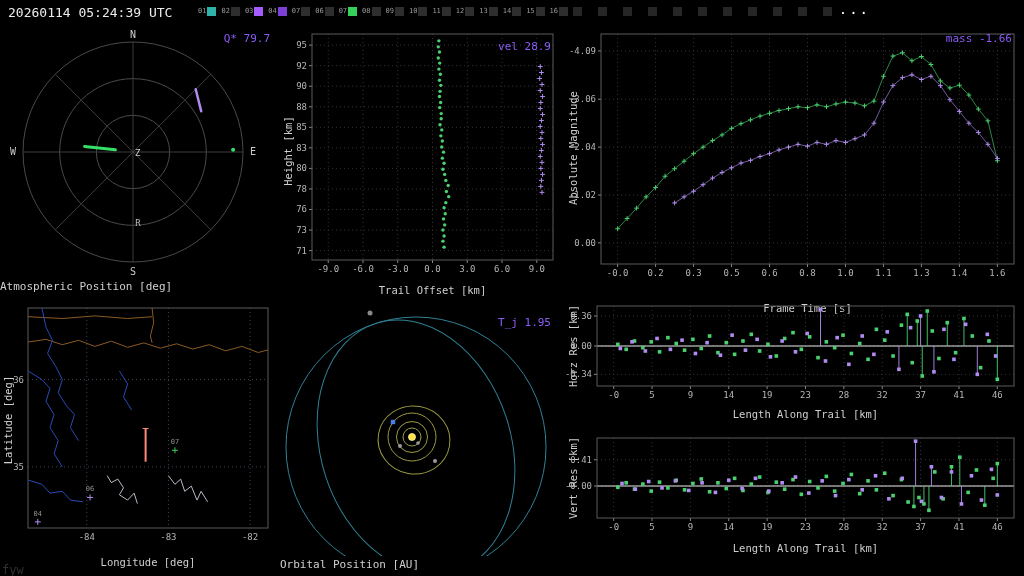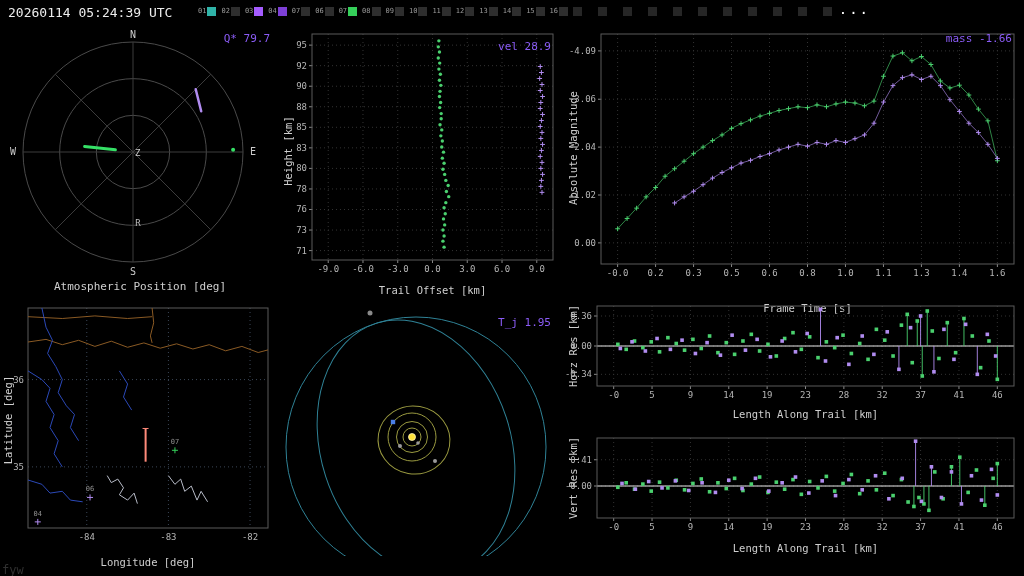--- a/index.html
+++ b/index.html
@@ -8,21 +8,21 @@
   #titlebar{position:absolute;left:0;top:0;width:884px;height:26px}
   .timestamp{position:absolute;left:8px;top:5px;font-size:13px;color:#ececec;white-space:nowrap}
   #station-strip{position:absolute;left:198px;top:7px;display:flex;align-items:center}
   .scell{display:flex;align-items:flex-end;margin-right:5px}
   .slbl{font-size:7px;color:#9a9a9a;margin-right:1px;line-height:9px}
   .sbox{width:9px;height:9px;display:inline-block;background:#2e2e2e}
   .sbox.extra{margin-right:16px;background:#262626}
   .menu{position:absolute;right:14px;top:1px;font-size:14px;color:#fff;letter-spacing:2px}
   .panel{position:absolute}
   .badge{position:absolute;font-size:11px;color:#8b5cf6;white-space:nowrap;z-index:2}
-  .ptitle{position:absolute;width:100%;text-align:center;font-size:11px;color:#cfcfcf;white-space:nowrap}
+  .ptitle{position:absolute;width:100%;text-align:left;font-size:11px;color:#cfcfcf;white-space:nowrap}
   .xlab{position:absolute;text-align:center;font-size:10.5px;color:#cfcfcf;white-space:nowrap}
   .ylab{position:absolute;font-size:10.5px;color:#cfcfcf;white-space:nowrap;transform:translate(-50%,-50%) rotate(-90deg)}
   svg{position:absolute;left:0;top:0;display:block}
   #watermark{position:absolute;left:2px;top:563px;font-size:12px;color:#303030}
 </style>
 </head>
 <body>
 
 <header id="titlebar">
   <div class="timestamp">20260114 05:24:39 UTC</div>
@@ -558,20 +558,21 @@
       <ellipse cx="132" cy="137" rx="15.5" ry="15.5" fill="none" stroke="#9a9a40" stroke-width="1" transform="rotate(0 132 137)"></ellipse>
       <ellipse cx="132" cy="137" rx="24" ry="24" fill="none" stroke="#9a9a40" stroke-width="1" transform="rotate(0 132 137)"></ellipse>
       <ellipse cx="134" cy="140" rx="36" ry="34" fill="none" stroke="#9a9a40" stroke-width="1" transform="rotate(10 134 140)"></ellipse>
       <circle cx="138" cy="143" r="1.8" fill="#9a9a9a"></circle>
       <circle cx="120" cy="146" r="2" fill="#9a9a9a"></circle>
       <circle cx="155" cy="161" r="2" fill="#9a9a9a"></circle>
       <circle cx="90" cy="13" r="2.5" fill="#8a8a8a"></circle>
       <rect x="110.8" y="119.8" width="4.4" height="4.4" fill="#4a7fe8"></rect>
       <circle cx="132" cy="137" r="3.5" fill="#ffe23a" stroke="#fff8c0" stroke-width="0.8"></circle>
     </svg>
+  <div class="ptitle" style="top:258px">Orbital Position [AU]</div>
 </section>
 
 <section class="panel" id="panel-res" style="left:565px;top:300px;width:459px;height:276px">
   <div class="ylab" style="left:8px;top:46px">Horz Res [km]</div>
   <svg id="svg-res1" width="459" height="112" style="top:0">
       <g>
         <line x1="48.68" x2="48.68" y1="6" y2="86" stroke="#333" stroke-dasharray="1,3"></line>
         <line x1="48.68" x2="48.68" y1="86" y2="89" stroke="#888"></line>
         <text x="48.68" y="98" fill="#b5b5b5" font-size="9" text-anchor="middle" font-family="DejaVu Sans Mono, monospace">-0</text>
         <line x1="87.04400000000001" x2="87.04400000000001" y1="6" y2="86" stroke="#333" stroke-dasharray="1,3"></line>

